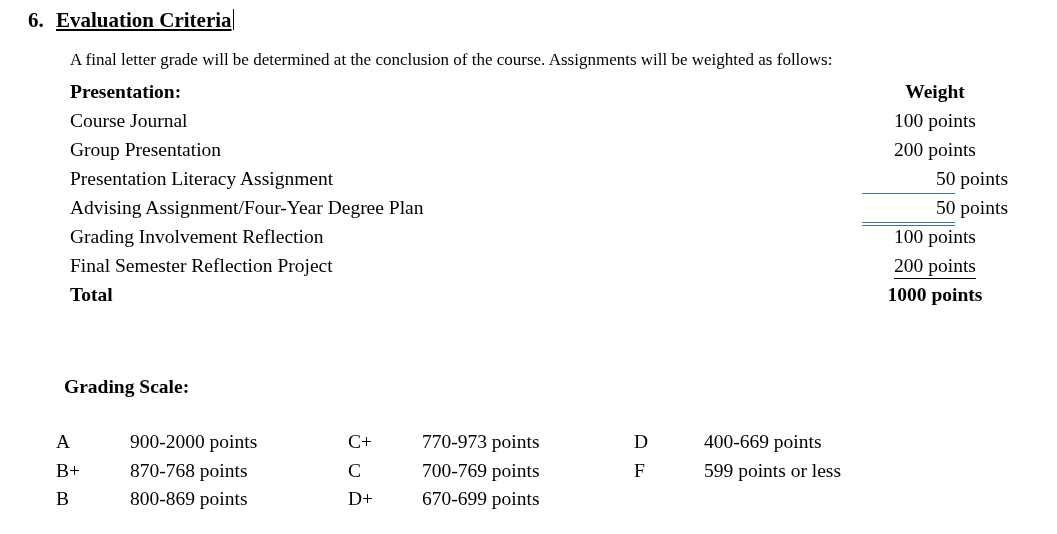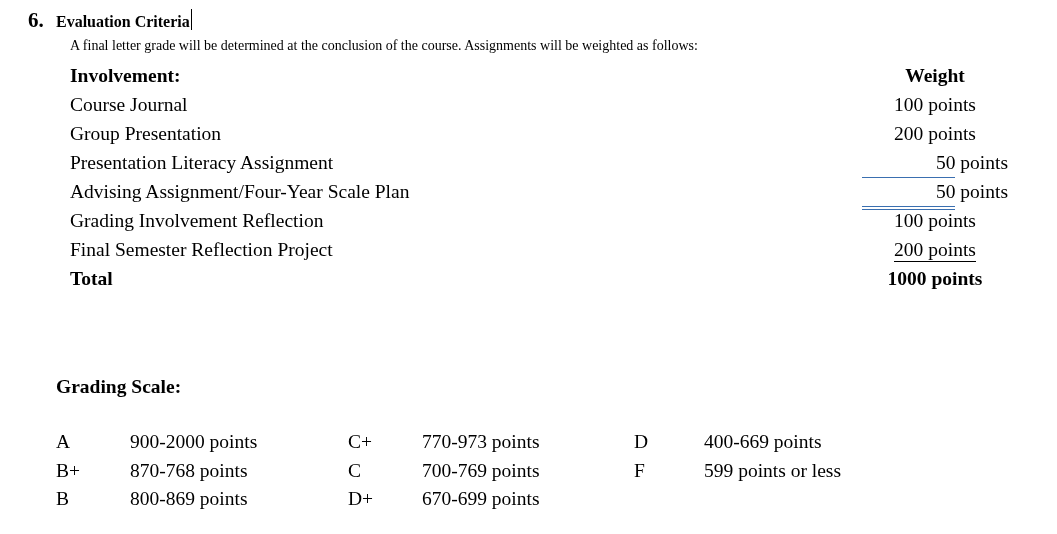--- a/index.html
+++ b/index.html
@@ -33,37 +33,38 @@
     align-items: baseline;
   }
   .sec-num {
     font-weight: bold;
     font-size: 21px;
     width: 28px;
     flex: none;
   }
   .sec-title {
     font-weight: bold;
-    font-size: 16px;
+    font-size: 21px;
     position: relative;
+    text-decoration: underline;
   }
   .caret {
     display: inline-block;
     width: 1px;
     height: 21px;
     background: #000;
     vertical-align: -3px;
     margin-left: 1px;
   }
 
   
   .intro {
     margin-left: 42px;
-    margin-top: 3px;
-    font-size: 14px;
+    margin-top: 15px;
+    font-size: 17px;
     line-height: 1.47;
     width: 940px;
   }
 
   
   .table {
     margin-left: 42px;
     margin-top: 4px;
     width: 970px;
     border-collapse: collapse;
@@ -138,42 +139,42 @@
     <div class="sec-head">
       <span class="sec-num">6.</span>
       <span class="sec-title"><span>Evaluation Criteria</span><span class="caret"></span></span>
     </div>
 
     <div class="intro">A final letter grade will be determined at the conclusion of the course. Assignments will be weighted as follows:</div>
 
     <table class="table">
       <tbody>
         <tr>
-          <td class="col-name bold">Involvement:</td>
+          <td class="col-name bold">Presentation:</td>
           <td class="col-weight bold">Weight</td>
         </tr>
 
 
         <tr>
           <td class="col-name">Course Journal</td>
           <td class="col-weight"><span>100</span> <span>points</span></td>
         </tr>
 
         <tr>
           <td class="col-name">Group Presentation</td>
           <td class="col-weight"><span>200</span> <span>points</span></td>
         </tr>
 
         <tr>
           <td class="col-name">Presentation Literacy Assignment</td>
           <td class="col-weight"><span class="num-edit"><span>50</span><span class="rev-line"></span></span> <span>points</span></td>
         </tr>
 
         <tr>
-          <td class="col-name">Advising Assignment/Four-Year Scale Plan</td>
+          <td class="col-name">Advising Assignment/Four-Year Degree Plan</td>
           <td class="col-weight"><span class="num-edit"><span>50</span><span class="rev-line"></span><span class="rev-line2"></span></span> <span>points</span></td>
         </tr>
 
         <tr>
           <td class="col-name">Grading Involvement Reflection</td>
           <td class="col-weight"><span>100</span> <span>points</span></td>
         </tr>
 
         <tr>
           <td class="col-name">Final Semester Reflection Project</td>
@@ -181,21 +182,21 @@
         </tr>
 
         <tr>
           <td class="col-name bold">Total</td>
           <td class="col-weight bold">1000 points</td>
         </tr>
       </tbody>
     </table>
   </div>
 
-  <div class="grading-title" style="position:absolute; left:28px; top:368px;">Grading Scale:</div>
+  <div class="grading-title" style="position:absolute; left:36px; top:368px;">Grading Scale:</div>
 
   <table class="grading-table" style="position:absolute; left:28px; top:410px;">
     <tbody>
       <tr>
         <td class="g-letter">A</td>
         <td class="g-range">900-2000 points</td>
         <td class="g-letter2">C+</td>
         <td class="g-range2">770-973 points</td>
         <td class="g-letter3">D</td>
         <td>400-669 points</td>

